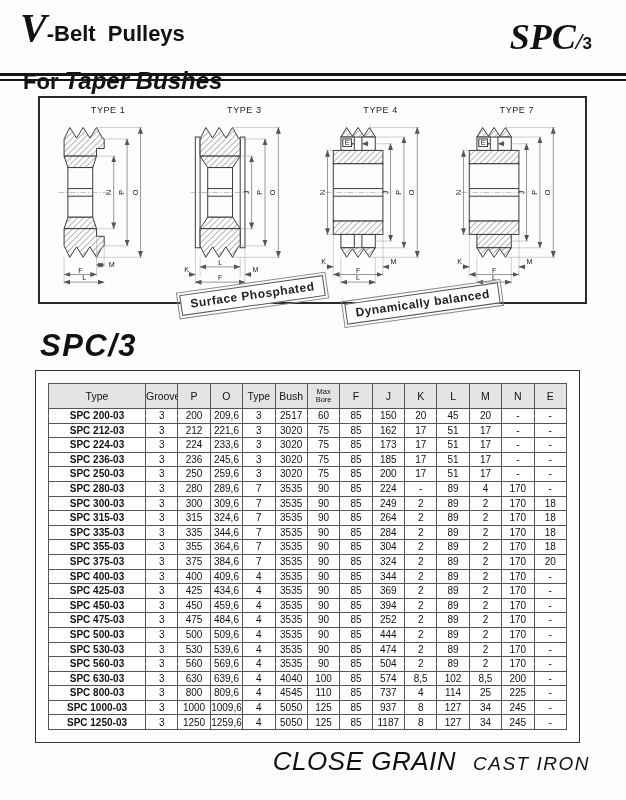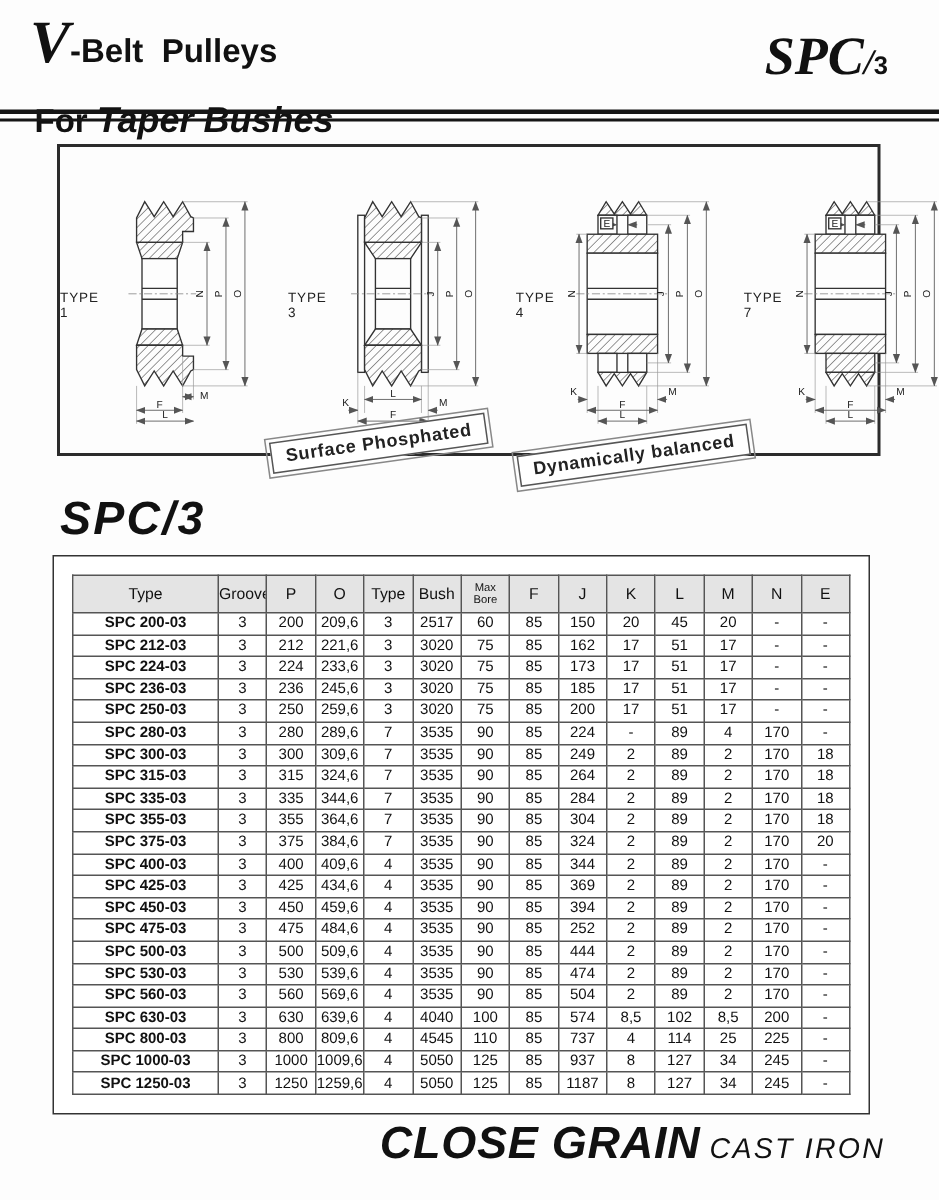--- a/index.html
+++ b/index.html
@@ -17,21 +17,21 @@
               font-style:italic; font-weight:bold; font-size:36px; white-space:nowrap; }
   .hdr-code .sep { font-size:24px; }
   .hdr-code .num { font-family:"Liberation Sans", sans-serif; font-style:normal;
                    font-size:17px; font-weight:bold; }
   .rule1 { position:absolute; left:0; top:73px; width:626px; height:3px; background:#151515; }
   .rule2 { position:absolute; left:0; top:79px; width:626px; height:1.5px; background:#151515; }
 
   
   .panel { position:absolute; left:38px; top:96px; width:549px; height:208px;
            border:2px solid #2b2b2b; background:#fdfdfd; display:flex; box-sizing:border-box; }
-  .dcell { flex:1; display:flex; flex-direction:row; align-items:center; padding-top:7px; }
+  .dcell { flex:1; display:flex; flex-direction:column; align-items:center; padding-top:7px; }
   .dttl { font-size:9px; letter-spacing:0.6px; color:#222; margin-bottom:1px; }
   .pulley-svg { display:block; }
   .oln { fill:none; stroke:#333; stroke-width:1; }
   .fil { fill:#fdfdfd; stroke:#333; stroke-width:1; }
   .hat { fill:url(#hat); stroke:#333; stroke-width:1; }
   .dln { stroke:#666; stroke-width:0.7; fill:none; }
   .ext { stroke:#999; stroke-width:0.5; }
   .cln { stroke:#888; stroke-width:0.6; stroke-dasharray:6 2 1.5 2; }
   text.dim { font-family:"Liberation Sans", sans-serif; font-size:7.5px; fill:#222;
              text-anchor:middle; }
@@ -54,22 +54,22 @@
   table { width:100%; border-collapse:collapse; table-layout:fixed; }
   col.first { width:97px; }
   th, td { border:1px solid #555; text-align:center; font-size:10px; padding:0;
            height:13.6px; line-height:1.15; overflow:hidden; }
   th { background:#e4e4e4; font-weight:normal; font-size:10.5px; height:24px; }
   th.th-small { font-size:7.5px; line-height:8px; }
   td:first-child { font-weight:bold; }
 
   
   .footer { position:absolute; right:36px; top:746px; font-style:italic; white-space:nowrap; }
-  .f-strong { font-weight:bold; font-size:30px; letter-spacing:0.5px; }
-  .f-light { font-size:19px; margin-left:6px; letter-spacing:1.5px; font-weight:500; }
+  .f-strong { font-weight:normal; font-size:26px; letter-spacing:0.5px; }
+  .f-light { font-size:19px; margin-left:17px; letter-spacing:1.5px; font-weight:500; }
 </style>
 </head>
 <body>
 
 <div id="page">
 
   <svg width="0" height="0" style="position:absolute">
     <defs>
       <pattern id="hat" width="4.5" height="4.5" patternUnits="userSpaceOnUse" patternTransform="rotate(45)">
         <rect width="4.5" height="4.5" fill="#fdfdfd"></rect>

